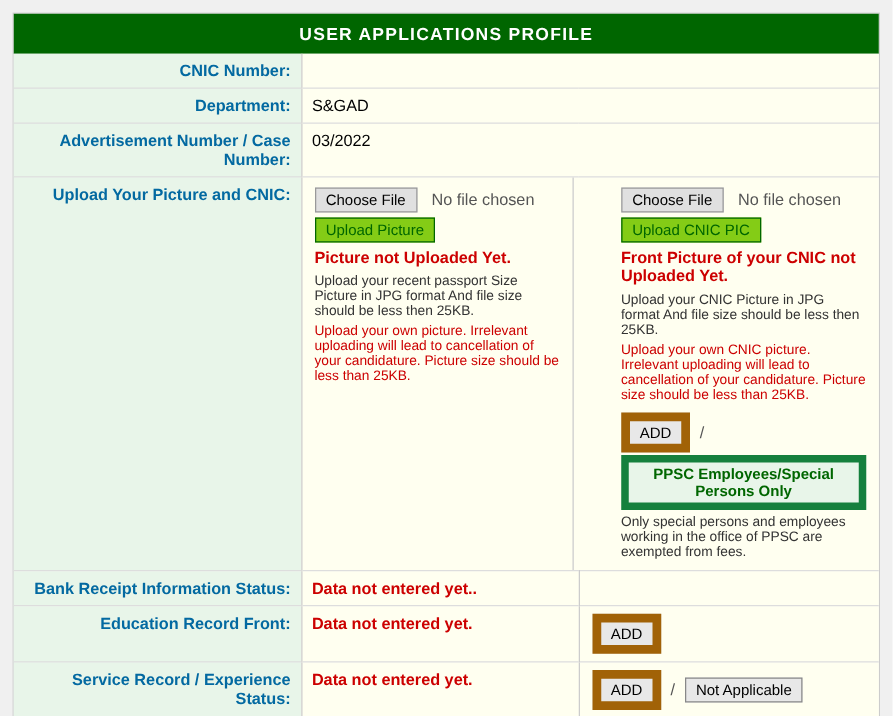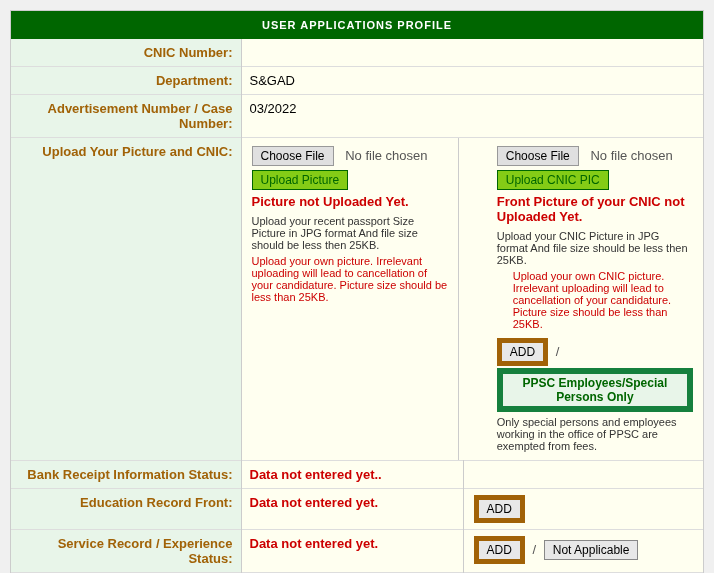--- a/index.html
+++ b/index.html
@@ -1,30 +1,30 @@
 <!DOCTYPE html>
 <html><head>
   <meta charset="utf-8">
   <style>
     * { box-sizing: border-box; margin: 0; padding: 0; font-family: Arial, sans-serif; font-size: 13px; }
     body { background: #f0f0f0; display: flex; justify-content: center; align-items: flex-start; padding: 10px; }
     .container { width: 714px; border: 1px solid #ccc; background: #fff; }
-    .header { background: #006600; color: #fff; text-align: center; padding: 8px; font-size: 11px; font-weight: bold; letter-spacing: 1px; }
+    .header { background: #006600; color: #fff; text-align: center; padding: 8px; font-size: 14px; font-weight: bold; letter-spacing: 1px; }
     .table { width: 100%; border-collapse: collapse; }
     .table tr { border-bottom: 1px solid #ddd; }
     .table td { padding: 6px 8px; vertical-align: top; }
-    .label-cell { background: #e8f5e9; color: #a16207; font-weight: bold; text-align: right; width: 230px; border-right: 1px solid #ccc; padding-right: 10px; vertical-align: middle; }
+    .label-cell { background: #e8f5e9; color: #0369a1; font-weight: bold; text-align: right; width: 230px; border-right: 1px solid #ccc; padding-right: 10px; vertical-align: middle; }
     .value-cell { background: #fffff0; padding: 6px 10px; }
     .right-cell { background: #fffff0; padding: 6px 10px; border-left: 1px solid #ccc; width: 240px; }
     .red-text { color: #cc0000; font-weight: bold; }
     .red-small { color: #cc0000; font-size: 11px; }
     .info-text { color: #333; font-size: 11px; margin-top: 4px; }
     .btn { border: 1px solid #999; background: #e0e0e0; padding: 2px 8px; cursor: pointer; font-size: 12px; margin-right: 4px; }
     .btn-green { border: 1px solid #006600; background: #84cc16; color: #006600; padding: 2px 8px; cursor: pointer; font-size: 12px; margin-right: 4px; font-weight: normal; }
-    .add-btn { border: 5px solid #a16207; background: #e8e8e8; padding: 2px 8px; cursor: pointer; font-size: 12px; }
+    .add-btn { border: 7px solid #a16207; background: #e8e8e8; padding: 2px 8px; cursor: pointer; font-size: 12px; }
     .not-applicable-btn { border: 1px solid #888; background: #e8e8e8; padding: 2px 8px; cursor: pointer; font-size: 12px; }
     .ppsc-btn { border: 6px solid #15803d; background: #e8f5e9; color: #006600; padding: 2px 8px; cursor: pointer; font-size: 12px; font-weight: bold; display: inline-block; margin-top: 2px; }
     .no-file { color: #555; margin-left: 4px; }
     .divider { color: #555; margin: 0 4px; }
     .data-status { color: #cc0000; font-weight: bold; }
   </style>
 </head>
 <body>
 
 <div class="container">
@@ -72,21 +72,21 @@
             <div style="margin-bottom:4px;">
               
               <button class="btn">Choose File</button>
               <span class="no-file">No file chosen</span>
             </div>
             <div style="margin-bottom:4px;">
               <button class="btn-green">Upload CNIC PIC</button>
             </div>
             <div class="red-text">Front Picture of your CNIC not Uploaded Yet.</div>
             <div class="info-text" style="margin-top:6px;">Upload your CNIC Picture in JPG format And file size should be less then 25KB.</div>
-            <div class="red-small" style="margin-top:4px;margin-left:16px;">Upload your own CNIC picture. Irrelevant uploading will lead to cancellation of your candidature. Picture size should be less than 25KB.</div>
+            <div class="red-small" style="margin-top:4px;">Upload your own CNIC picture. Irrelevant uploading will lead to cancellation of your candidature. Picture size should be less than 25KB.</div>
             <div style="margin-top:8px;">
               <button class="add-btn">ADD</button>
               <span class="divider">/</span>
               <button class="ppsc-btn">PPSC Employees/Special Persons Only</button>
             </div>
             <div class="info-text" style="margin-top:4px;">Only special persons and employees working in the office of PPSC are exempted from fees.</div>
           </div>
         </div>
       </td>
     </tr>

